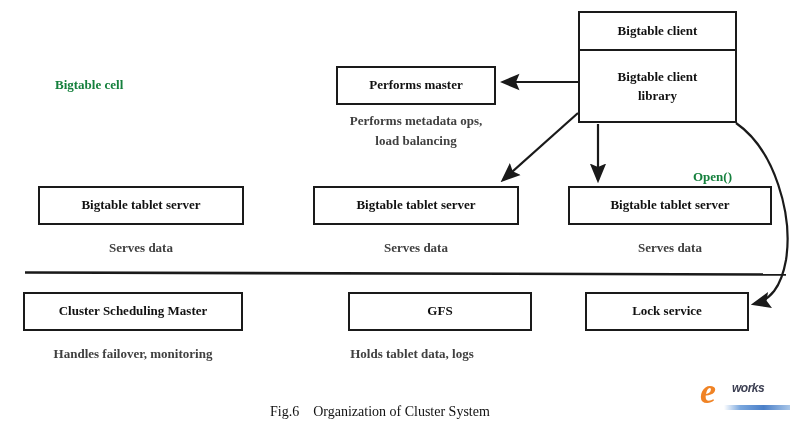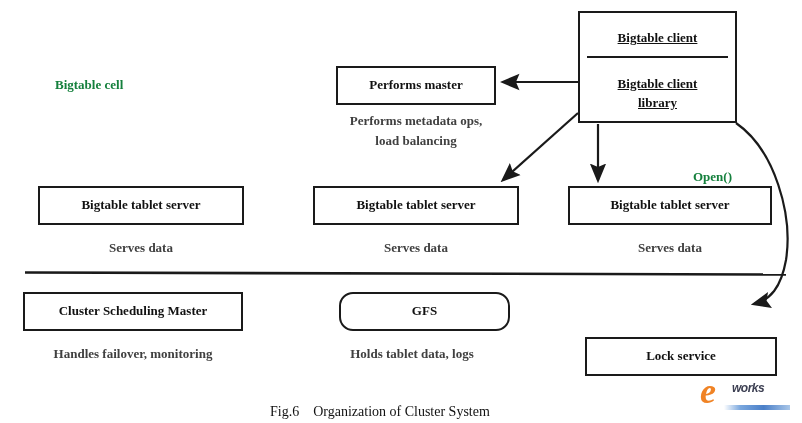--- a/index.html
+++ b/index.html
@@ -33,22 +33,21 @@
     align-items: center;
     justify-content: center;
     text-align: center;
     font-weight: bold;
     font-size: 13px;
     line-height: 1.25;
     color: #111111;
   }
   .node.stacked {
     display: block;
-    padding: 7px;
-    text-decoration: underline;
+    padding: 0;
   }
   .node-part {
     box-sizing: border-box;
     display: flex;
     align-items: center;
     justify-content: center;
     text-align: center;
     width: 100%;
     font-weight: bold;
   }
@@ -169,24 +168,24 @@
 
   <div class="node" style="left:313px; top:186px; width:206px; height:39px;">Bigtable tablet server</div>
   <div class="caption-text" style="left:336px; top:238px; width:160px;">Serves data</div>
 
   <div class="node" style="left:568px; top:186px; width:204px; height:39px;">Bigtable tablet server</div>
   <div class="caption-text" style="left:590px; top:238px; width:160px;">Serves data</div>
 
   <div class="node" style="left:23px; top:292px; width:220px; height:39px;">Cluster Scheduling Master</div>
   <div class="caption-text" style="left:38px; top:344px; width:190px;">Handles failover, monitoring</div>
 
-  <div class="node" style="left:339px; top:292px; width:171px; height:39px;border-radius:14px;">GFS</div>
+  <div class="node" style="left:348px; top:292px; width:184px; height:39px;">GFS</div>
   <div class="caption-text" style="left:331px; top:344px; width:162px;">Holds tablet data, logs</div>
 
-  <div class="node" style="left:585px; top:292px; width:192px; height:39px;margin-top:45px;">Lock service</div>
+  <div class="node" style="left:585px; top:292px; width:164px; height:39px;">Lock service</div>
 
   <div class="fig-caption" style="left:256px; top:388px;">
     <span class="fignum">Fig.6</span><span>Organization of Cluster System</span>
   </div>
 
   <div id="eworks-logo">
     <span class="glyph-e">e</span>
     <span class="glyph-works">works</span>
     <span class="logo-bar"></span>
   </div>

